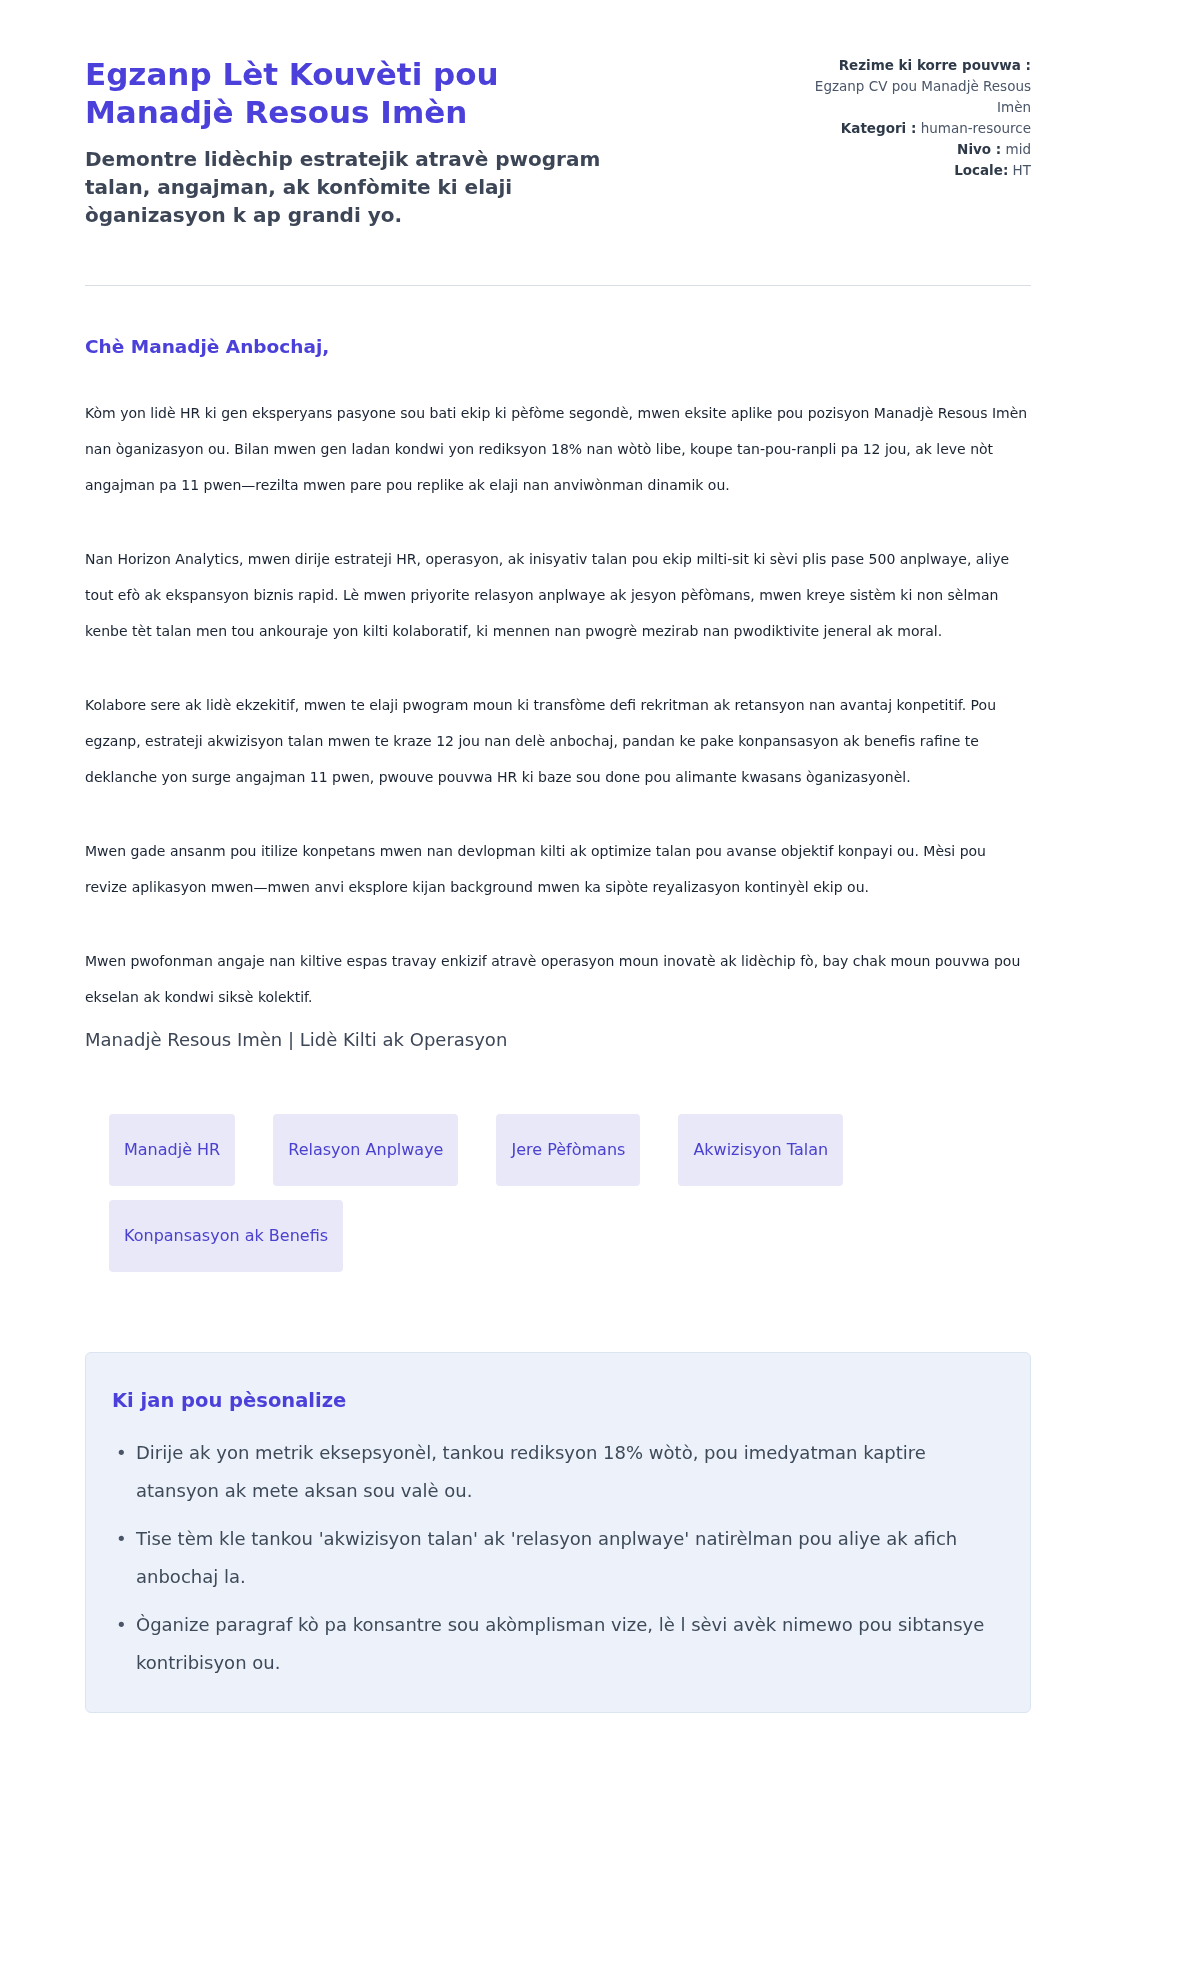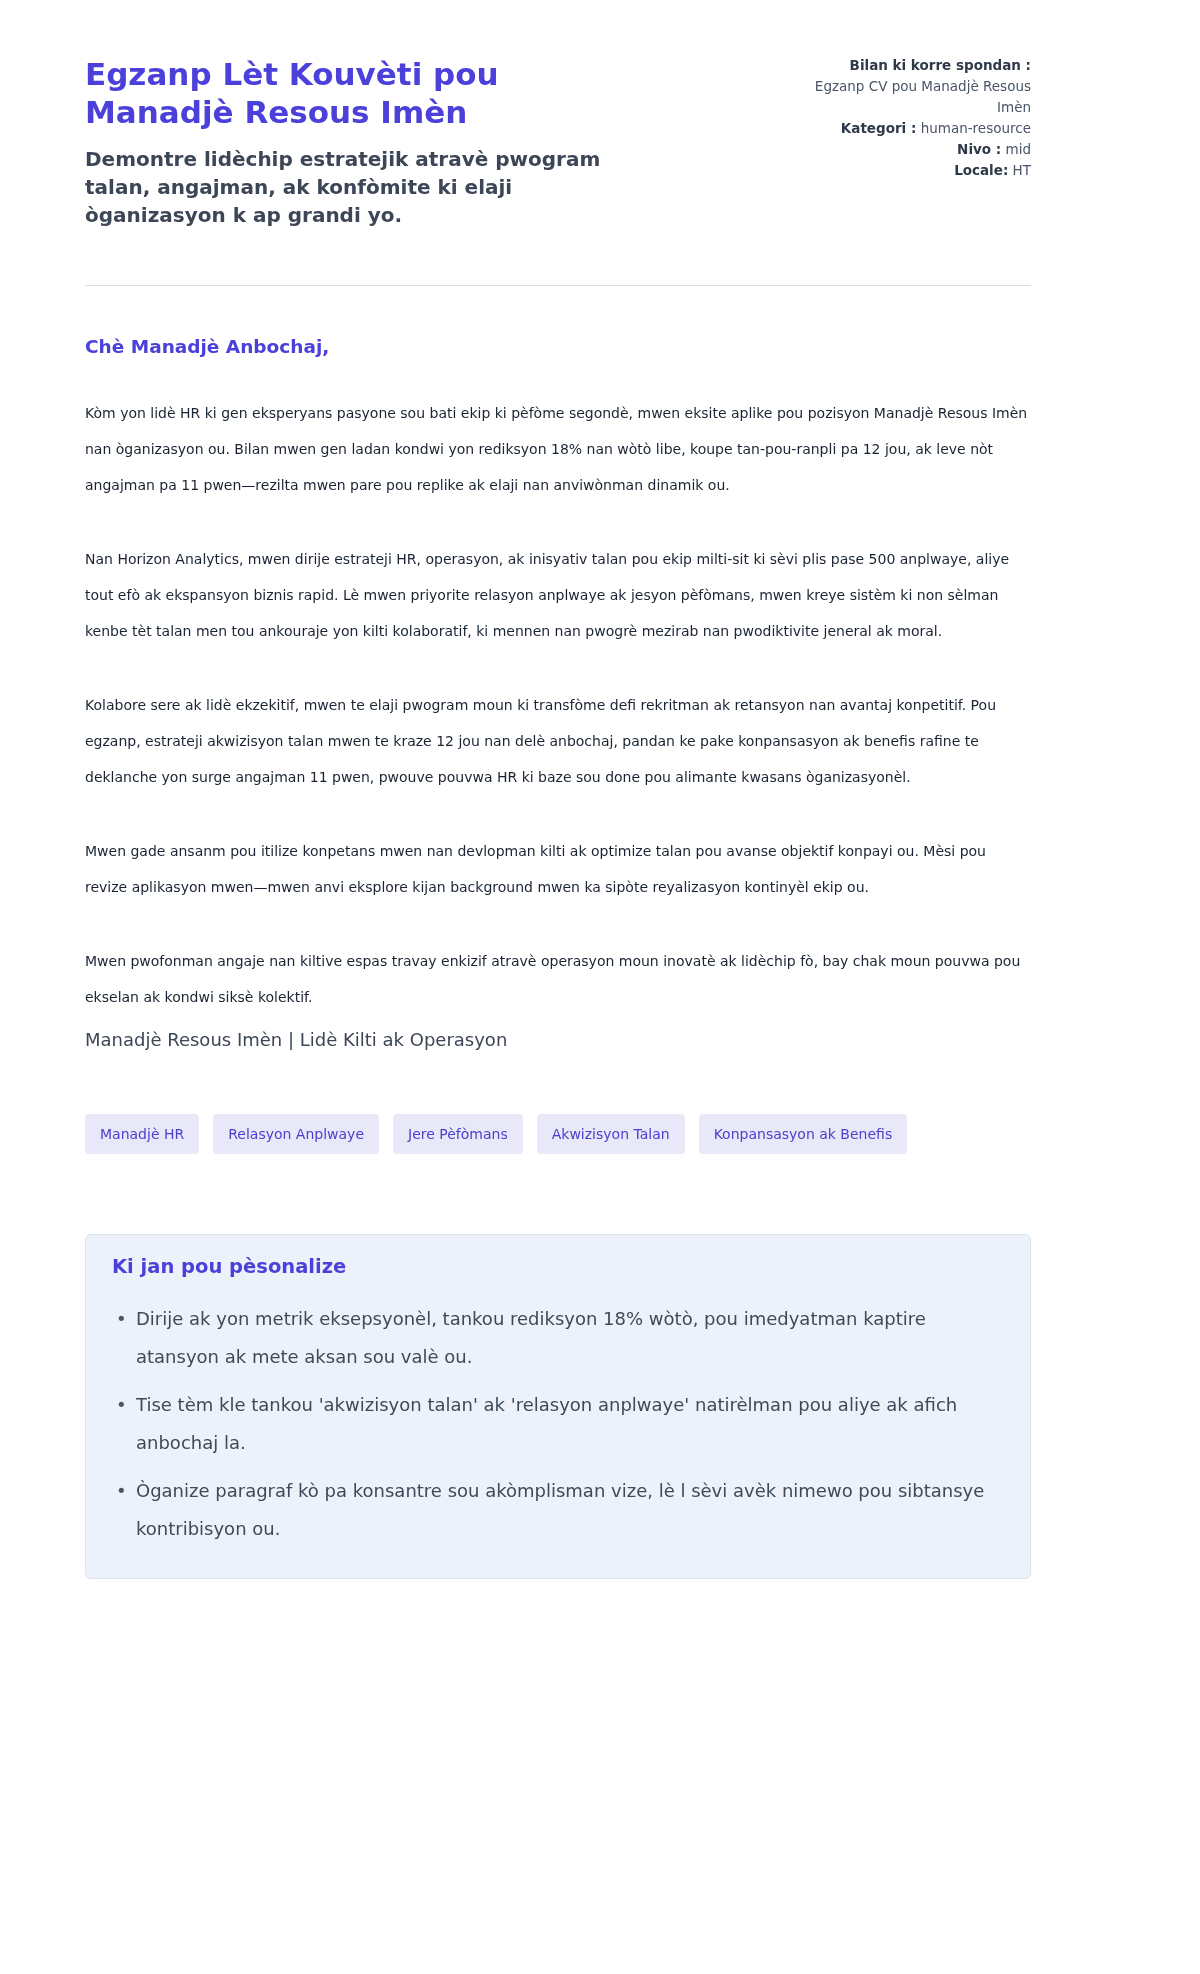--- a/index.html
+++ b/index.html
@@ -35,29 +35,29 @@
   .meta-label{font-weight:bold;color:#2f3a49;}
   .meta-block .meta-label{display:block;}
   .divider{border:none;border-top:1px solid #d9dde4;margin:56px 0 0;}
   .greeting{margin:50px 0 0;font-size:18.5px;font-weight:bold;color:var(--accent);}
   .para{margin:38px 0 0;font-size:14px;line-height:36px;color:var(--body);}
   .sig-name{margin:60px 0 0;font-size:19.5px;font-weight:bold;color:#16202e;}
   .sig-title{margin:14px 0 0;font-size:18px;color:var(--muted);}
   .tags{margin:64px 0 0;display:flex;gap:14px;flex-wrap:wrap;}
   .tag{
     background:var(--tag-bg);color:var(--tag-text);
-    font-size:14px;line-height:1;padding:13px 15px;border-radius:4px;
-    white-space:nowrap;cursor:pointer;
+    font-size:16px;line-height:1;padding:28px 15px;border-radius:4px;
+    white-space:nowrap;cursor:pointer;margin-left:24px;
   }
   .tips{
     margin:80px 0 6px;
     background:var(--tips-bg);
     border:1px solid var(--tips-border);
     border-radius:6px;
-    padding:20px 26px 30px;
+    padding:36px 26px 30px;
   }
   .tips-heading{margin:0;font-size:19.5px;font-weight:bold;color:var(--accent);}
   .tips-list{margin:22px 0 0;padding:0 0 0 24px;list-style:none;}
   .tip-item{
     position:relative;margin-top:10px;
     font-size:18px;line-height:38px;color:#3e4a59;
     max-width:920px;
   }
   .tip-item::before{
     content:"\2022";
@@ -70,21 +70,21 @@
 
 <div class="page">
 
   <header class="header">
     <div class="header-left">
       <h1 class="page-title">Egzanp Lèt Kouvèti pou Manadjè Resous Imèn</h1>
       <p class="subtitle">Demontre lidèchip estratejik atravè pwogram talan, angajman, ak konfòmite ki elaji òganizasyon k ap grandi yo.</p>
     </div>
     <aside class="meta">
       <div class="meta-block">
-        <span class="meta-label">Bilan ki korre spondan :</span>
+        <span class="meta-label">Rezime ki korre pouvwa :</span>
         <span class="meta-value">Egzanp CV pou Manadjè Resous Imèn</span>
       </div>
       <div class="meta-row">
         <span class="meta-label">Kategori :</span>
         <span class="meta-value">human-resource</span>
       </div>
       <div class="meta-row">
         <span class="meta-label">Nivo :</span>
         <span class="meta-value">mid</span>
       </div>

